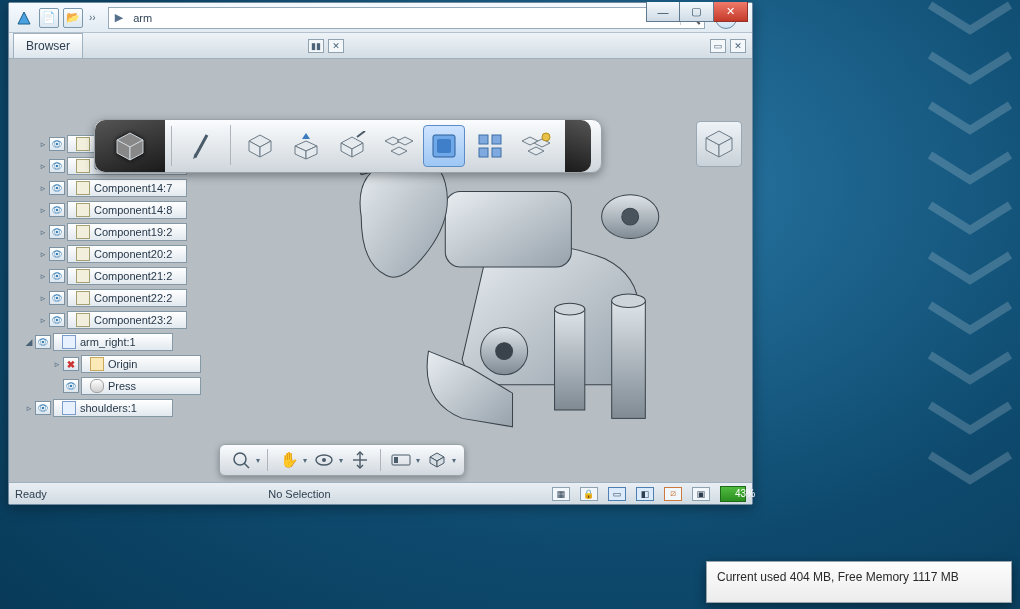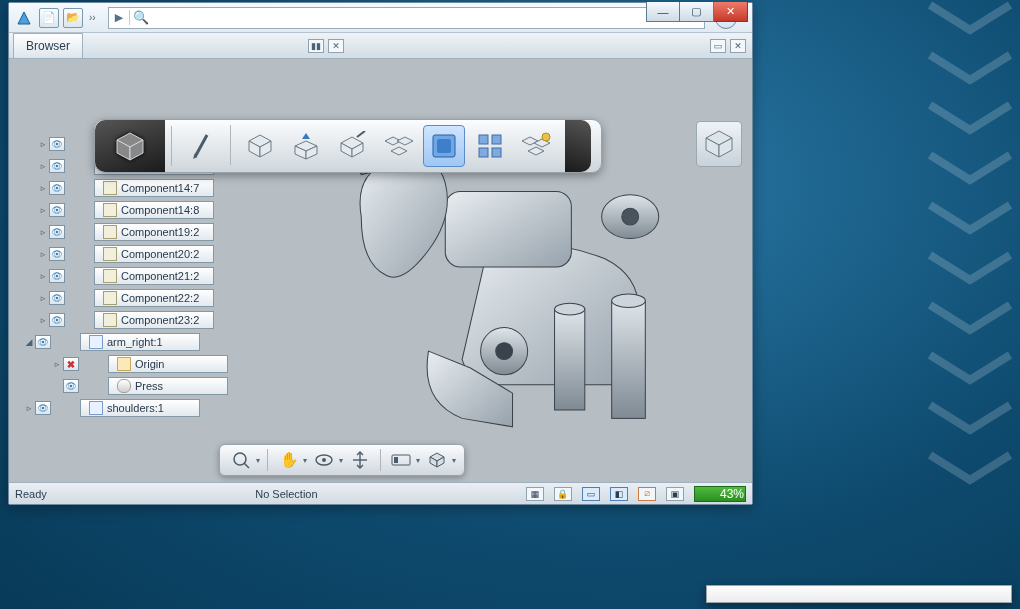--- a/index.html
+++ b/index.html
@@ -60,21 +60,21 @@
   .workarea { flex:1; display:flex; position:relative; background:#b6bec4; overflow:hidden; }
 
   
   .browser { width:260px; padding:4px 2px; overflow:hidden; z-index:5; }
   .tree { margin-top:70px; } 
   .tree-row { display:flex; align-items:center; height:22px; font-size:11px; color:#26384a; }
   .tw { width:12px; text-align:center; color:#4a6378; font-size:9px; cursor:default; }
   .vis { width:16px; height:14px; border:1px solid #7d92a2; background:linear-gradient(#fff,#dce6ee);
     margin-right:2px; display:flex; align-items:center; justify-content:center; font-size:9px; color:#2c78b3; }
   .nodelabel { height:18px; border:1px solid #8598a6; background:linear-gradient(#fff,#e2e9ef);
-    padding:0 8px; display:flex; align-items:center; min-width:120px;margin-left:27px; }
+    padding:0 8px; display:flex; align-items:center; min-width:120px; }
   .node-ico{ width:14px; height:14px; margin-right:4px; display:inline-flex; align-items:center; justify-content:center; }
   .node-ico.cube{ border:1px solid #a5a070; background:#f2efdc; }
   .node-ico.assy{ border:1px solid #7b9ccc; background:#e8f1ff; }
   .node-ico.folder{ border:1px solid #c8a85a; background:#fbe9b8; }
   .node-ico.solid{ border:1px solid #a0a0a0; background:linear-gradient(#fff,#cfcfcf); border-radius:6px; }
   .indent1{ padding-left:12px; }
   .indent2{ padding-left:26px; }
   .indent3{ padding-left:40px; }
   .redx{ color:#c33; font-weight:bold; font-size:10px; }
 
@@ -115,21 +115,21 @@
   .nb-drop{ font-size:8px; color:#556a7c; margin-left:-2px; }
 
   
   .statusbar{ height:22px; border-top:1px solid #9fb1bf;
     background:linear-gradient(#e9eff4,#d2dbe2); display:flex; align-items:center;
     font-size:11px; color:#2c3e4f; padding:0 6px; gap:10px; }
   .statusbar .sp{ flex:1; }
   .sb-ico{ width:18px; height:14px; border:1px solid #8fa2b0; background:#f2f7fb; font-size:9px; display:flex; align-items:center; justify-content:center;}
   .sb-ico.blue{ border-color:#4f7fb1; background:#dcebfb;}
   .sb-ico.or{ border-color:#cc7a3e; color:#cc7a3e; }
-  .mem-badge{ width:52px; height:16px; background:linear-gradient(#4fbb3e,#2c8f22); color:#fff; font-size:12px;
+  .mem-badge{ width:26px; height:16px; background:linear-gradient(#4fbb3e,#2c8f22); color:#fff; font-size:10px;
     display:flex; align-items:center; justify-content:center; border:1px solid #1d6a18;padding-left:24px; }
 
   
   .tooltip{
     position:absolute; right:8px; bottom:6px; width:306px;
     background:linear-gradient(#fdfdfd,#ececec); border:1px solid #9aa3aa;
     box-shadow:0 3px 10px rgba(0,0,0,.4); padding:8px 10px; font-size:12px; color:#2a2a2a;
   }
   .tooltip .line1{ margin-bottom:10px; }
 </style>
@@ -177,20 +177,21 @@
         <svg width="18" height="18" viewBox="0 0 18 18">
             <polygon points="3,15 9,3 15,15" fill="#4aa3e0" stroke="#1d5f8a"></polygon>
           </svg>
       </span>
       <span class="tb-ico">📄</span>
       <span class="tb-ico">📂</span>
       <span class="tb-chev">››</span>
     </div>
     <div class="loc-bar">
       <span class="loc-arrow">▶</span>
+      <span class="loc-text">arm</span>
       <span class="binoc">🔍</span>
     </div>
     <span class="help-btn">?</span>
     <span class="help-drop">▾</span>
 
     <div class="win-ctrls">
       <div class="win-btn">—</div>
       <div class="win-btn mid">▢</div>
       <div class="win-btn close">✕</div>
     </div>
@@ -518,13 +519,14 @@
     <span class="sb-ico">🔒</span>
     <span class="sb-ico blue">▭</span>
     <span class="sb-ico blue">◧</span>
     <span class="sb-ico or">⧄</span>
     <span class="sb-ico">▣</span>
     <span class="mem-badge">43%</span>
   </div>
 </div>
 
 <div class="tooltip">
+  <div class="line1">Current used 404 MB, Free Memory 1117 MB</div>
 </div>
 
 </body></html>

